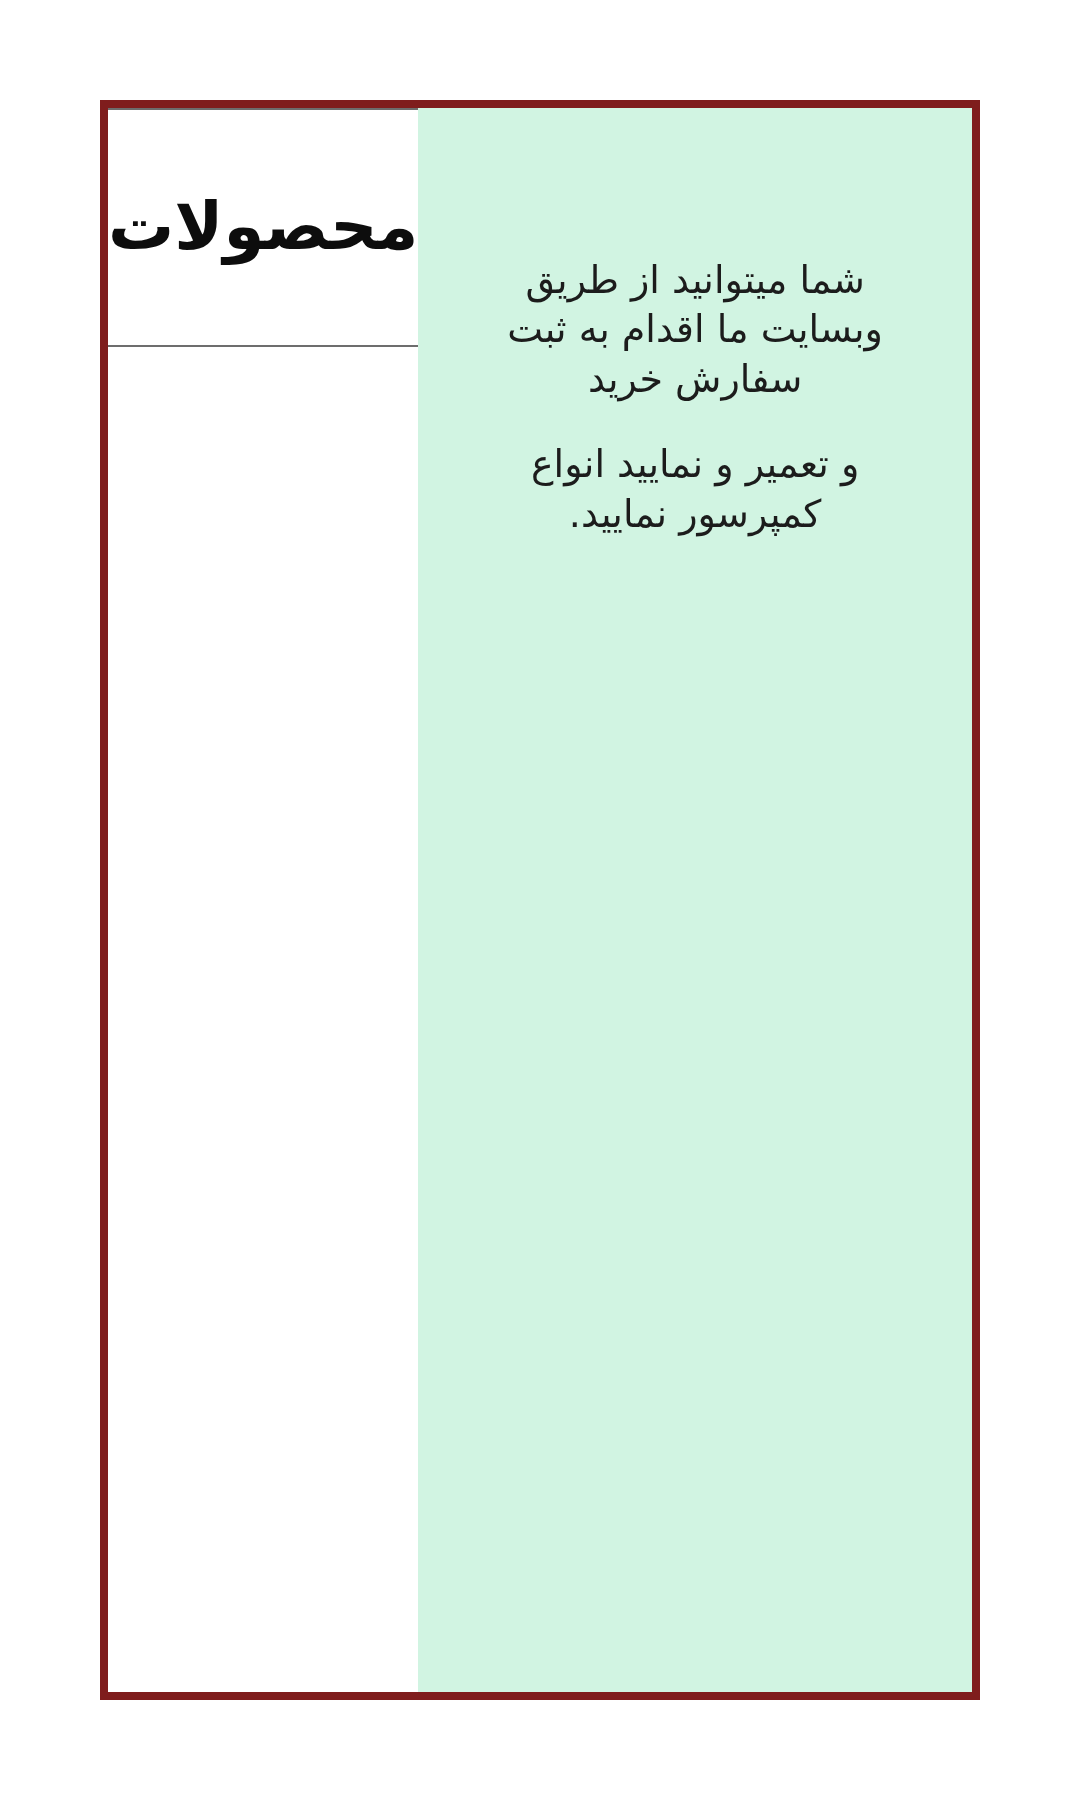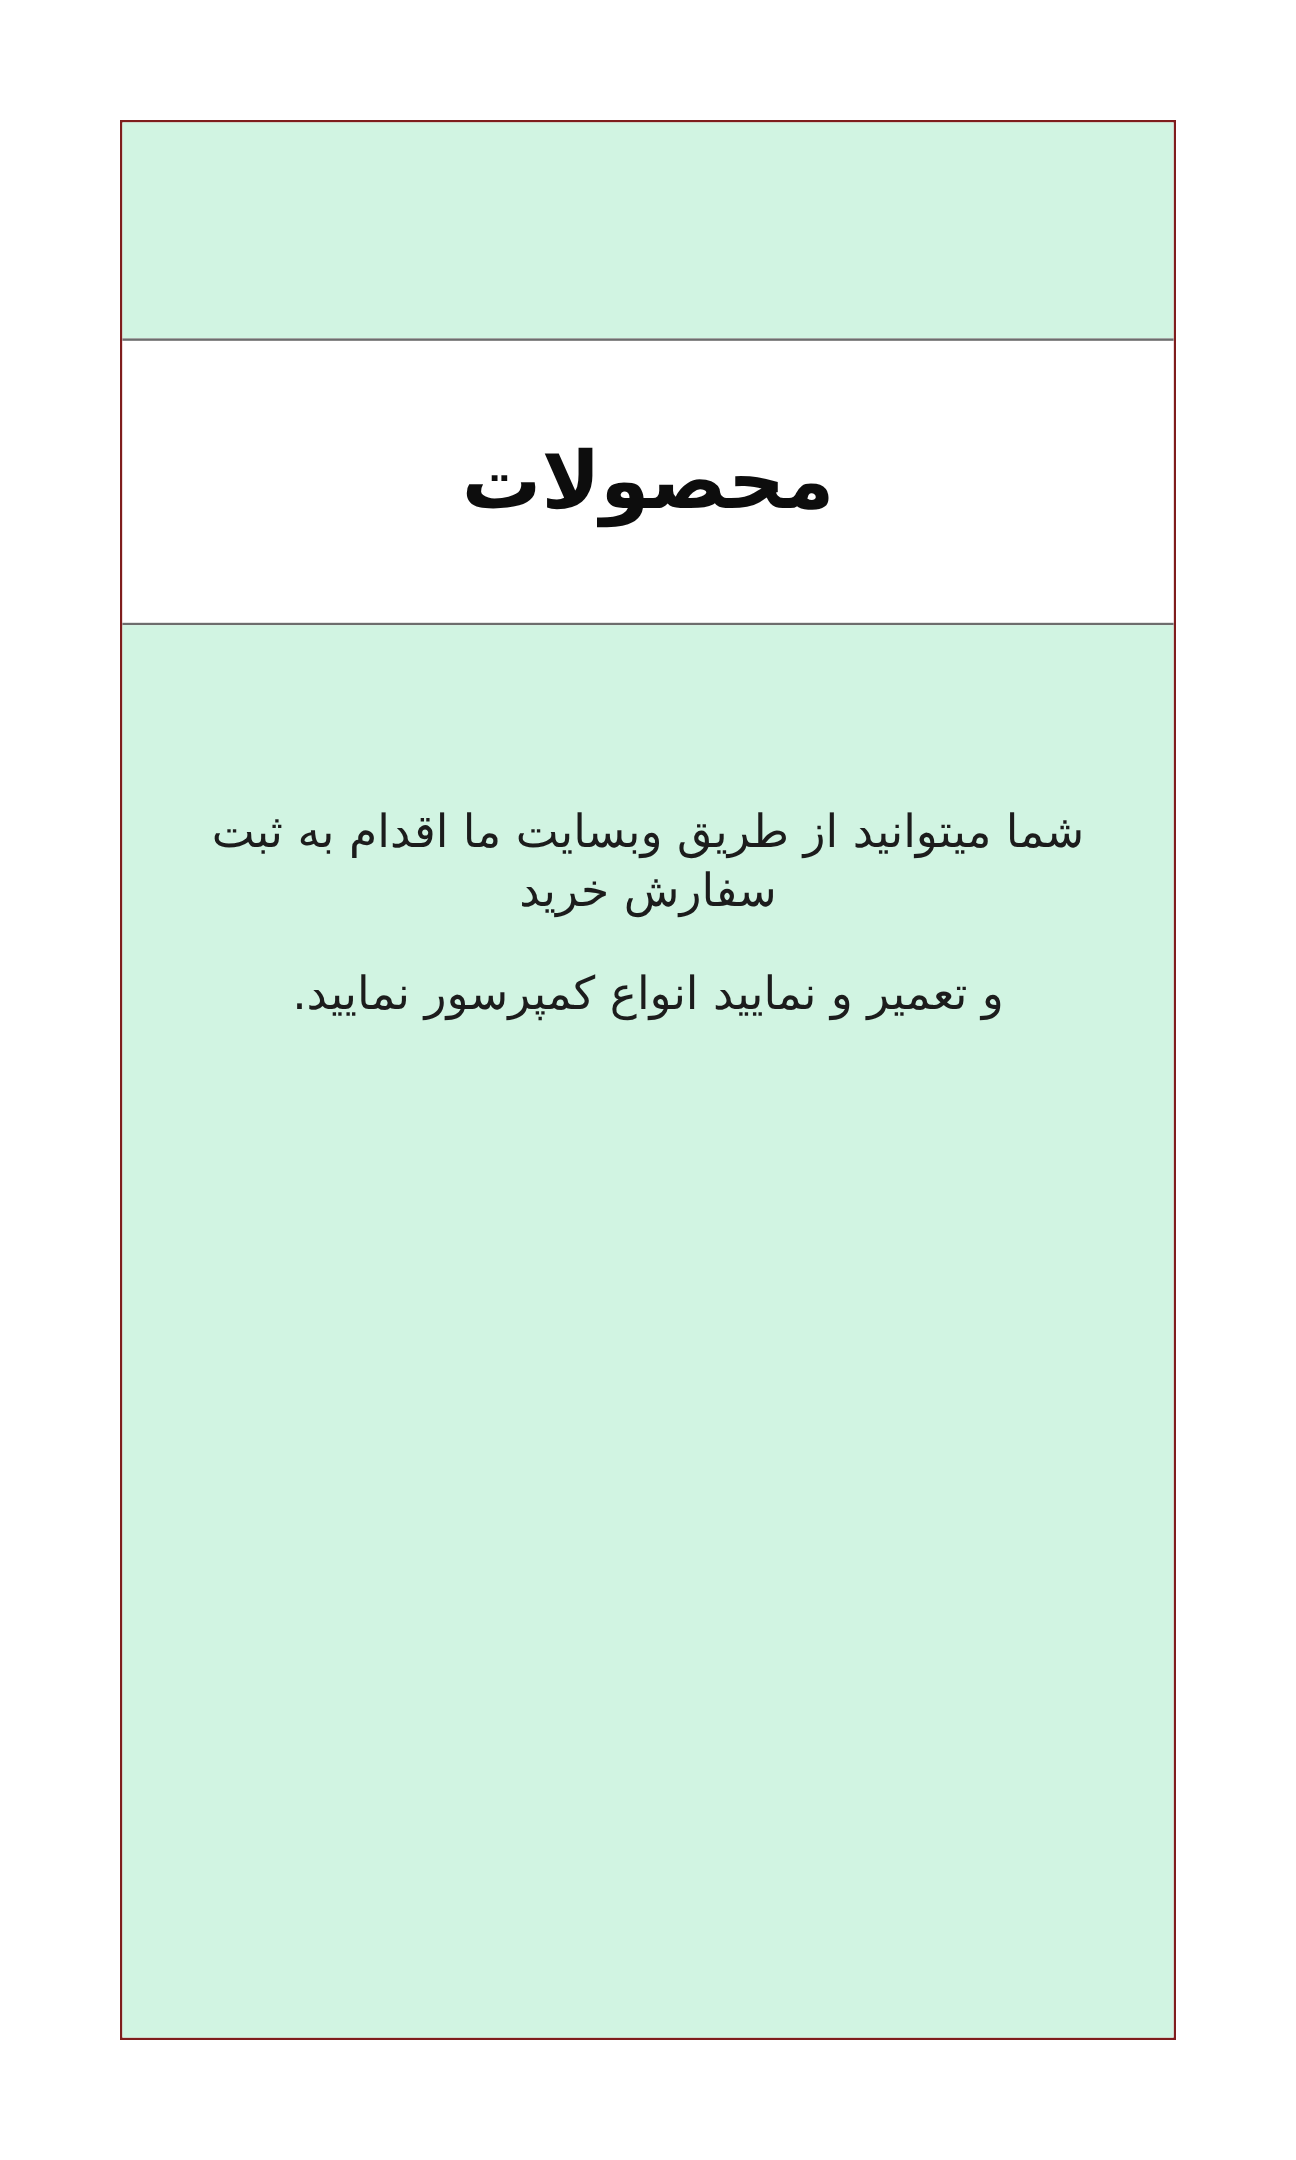--- a/index.html
+++ b/index.html
@@ -16,22 +16,22 @@
     overflow: hidden;
   }
   .page-card {
     position: absolute;
     left: 100px;
     top: 100px;
     width: 880px;
     height: 1600px;
     box-sizing: border-box;
     display: flex;
-    flex-direction: column;
-    border: 2px solid #7f1d1d;
+    flex-direction: row;
+    border: 8px solid #7f1d1d;
     background: #ffffff;
   }
   .hero-section {
     height: 180px;
     flex: 0 0 auto;
     box-sizing: border-box;
   }
   .title-section {
     height: 239px;
     flex: 0 0 auto;

